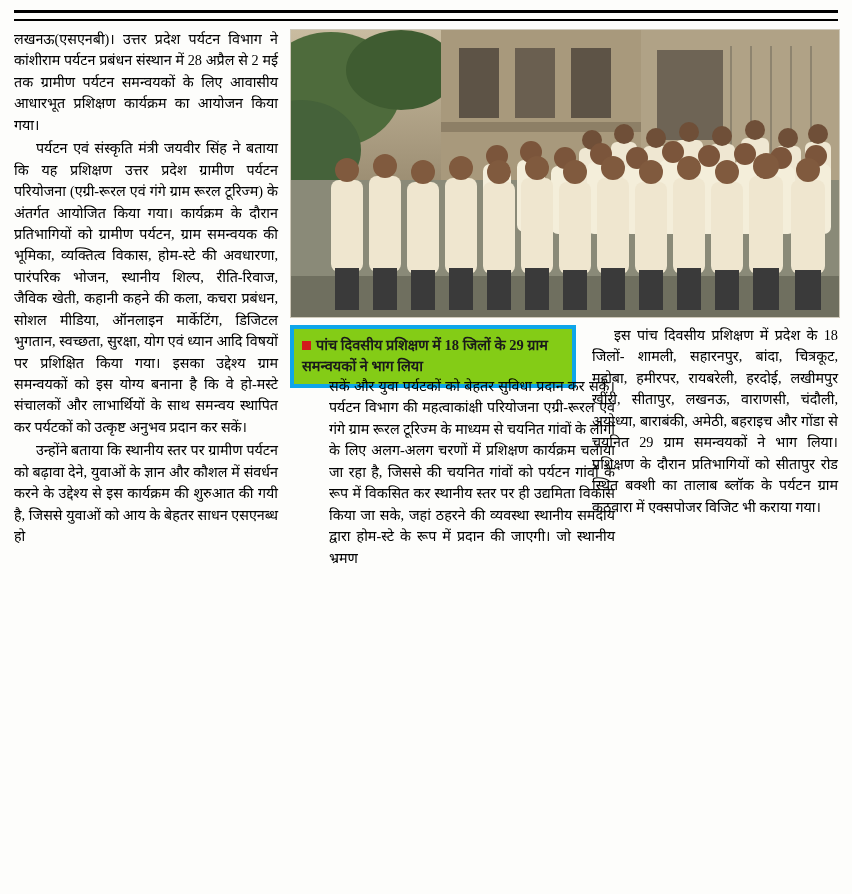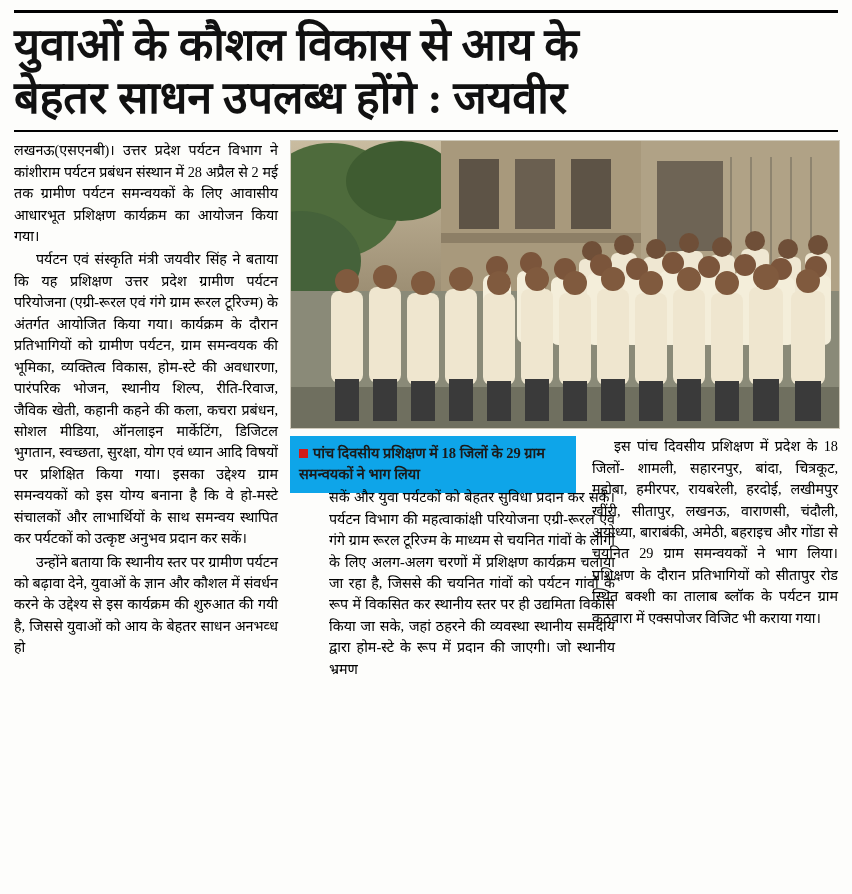--- a/index.html
+++ b/index.html
@@ -92,22 +92,22 @@
     background: #6f7c53;
   }
   .photo svg { display: block; }
 
   
   .caption-box {
     position: absolute;
     left: 276px;
     top: 296px;
     width: 286px;
-    background: #0ea5e9;
-    border: 1px solid #0ea5e9;
+    background: #84cc16;
+    border: 4px solid #0ea5e9;
     padding: 6px 8px 7px 8px;
     box-sizing: border-box;
     font-size: 14.5px;
     line-height: 1.45;
     font-weight: bold;
     color: #1a1a1a;
   }
   .caption-box .bullet {
     display: inline-block;
     width: 9px;
@@ -132,33 +132,29 @@
     width: 246px;
   }
 </style>
 </head>
 <body>
 
 <div class="page">
 
   <div class="rule-top"></div>
 
-  <div class="headline">
-    <span class="hl-line hl-line-1">युवाओं के कौशल विकास से आय के</span>
-    <span class="hl-line hl-line-2">बेहतर साधन उपलब्ध होंगे : जयवीर</span>
-  </div>
 
   <div class="rule-under-head"></div>
 
   <div class="body-area">
 
     <div class="col" id="col1">
       <p>लखनऊ(एसएनबी)। उत्तर प्रदेश पर्यटन विभाग ने कांशीराम पर्यटन प्रबंधन संस्थान में 28 अप्रैल से 2 मई तक ग्रामीण पर्यटन समन्वयकों के लिए आवासीय आधारभूत प्रशिक्षण कार्यक्रम का आयोजन किया गया।</p>
       <p class="indent">पर्यटन एवं संस्कृति मंत्री जयवीर सिंह ने बताया कि यह प्रशिक्षण उत्तर प्रदेश ग्रामीण पर्यटन परियोजना (एग्री-रूरल एवं गंगे ग्राम रूरल टूरिज्म) के अंतर्गत आयोजित किया गया। कार्यक्रम के दौरान प्रतिभागियों को ग्रामीण पर्यटन, ग्राम समन्वयक की भूमिका, व्यक्तित्व विकास, होम-स्टे की अवधारणा, पारंपरिक भोजन, स्थानीय शिल्प, रीति-रिवाज, जैविक खेती, कहानी कहने की कला, कचरा प्रबंधन, सोशल मीडिया, ऑनलाइन मार्केटिंग, डिजिटल भुगतान, स्वच्छता, सुरक्षा, योग एवं ध्यान आदि विषयों पर प्रशिक्षित किया गया। इसका उद्देश्य ग्राम समन्वयकों को इस योग्य बनाना है कि वे हो-मस्टे संचालकों और लाभार्थियों के साथ समन्वय स्थापित कर पर्यटकों को उत्कृष्ट अनुभव प्रदान कर सकें।</p>
-      <p class="indent">उन्होंने बताया कि स्थानीय स्तर पर ग्रामीण पर्यटन को बढ़ावा देने, युवाओं के ज्ञान और कौशल में संवर्धन करने के उद्देश्य से इस कार्यक्रम की शुरुआत की गयी है, जिससे युवाओं को आय के बेहतर साधन अनभव्ध हो</p>
+      <p class="indent">उन्होंने बताया कि स्थानीय स्तर पर ग्रामीण पर्यटन को बढ़ावा देने, युवाओं के ज्ञान और कौशल में संवर्धन करने के उद्देश्य से इस कार्यक्रम की शुरुआत की गयी है, जिससे युवाओं को आय के बेहतर साधन एसएनब्ध हो</p>
     </div>
 
     <div class="photo">
       <svg width="548" height="287" viewBox="0 0 548 287" xmlns="http://www.w3.org/2000/svg">
         <defs>
           <linearGradient id="sky" x1="0" y1="0" x2="0" y2="1">
             <stop offset="0%" stop-color="#b9c4a4"></stop>
             <stop offset="100%" stop-color="#8d9a74"></stop>
           </linearGradient>
           <linearGradient id="wall" x1="0" y1="0" x2="0" y2="1">

